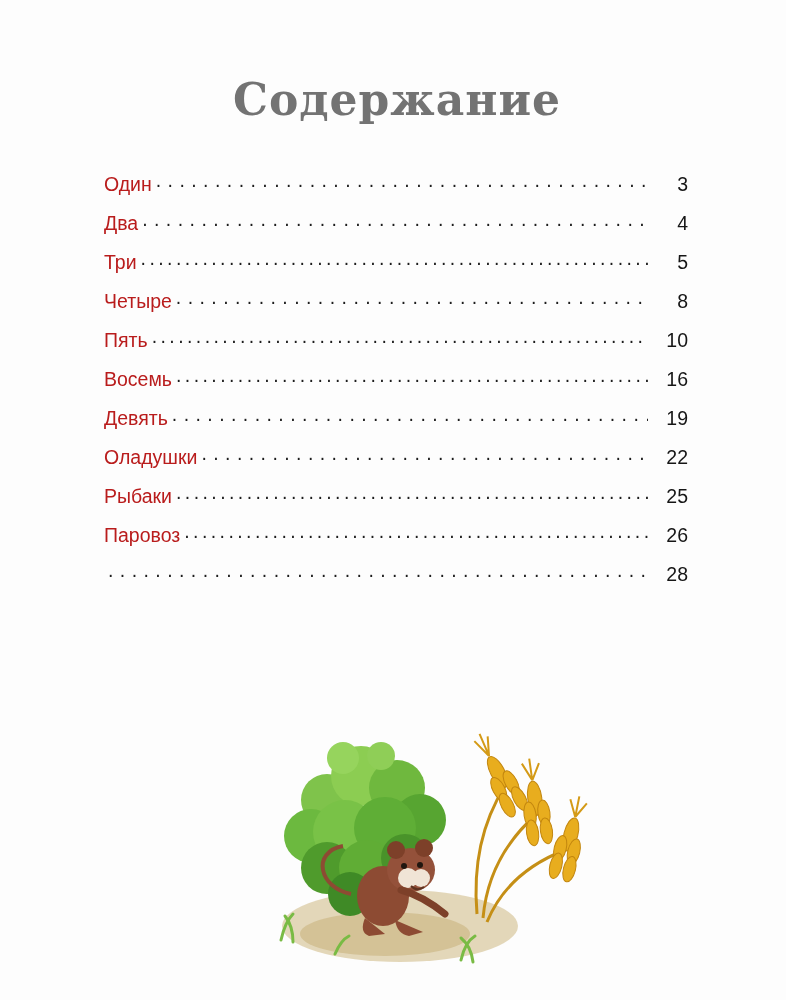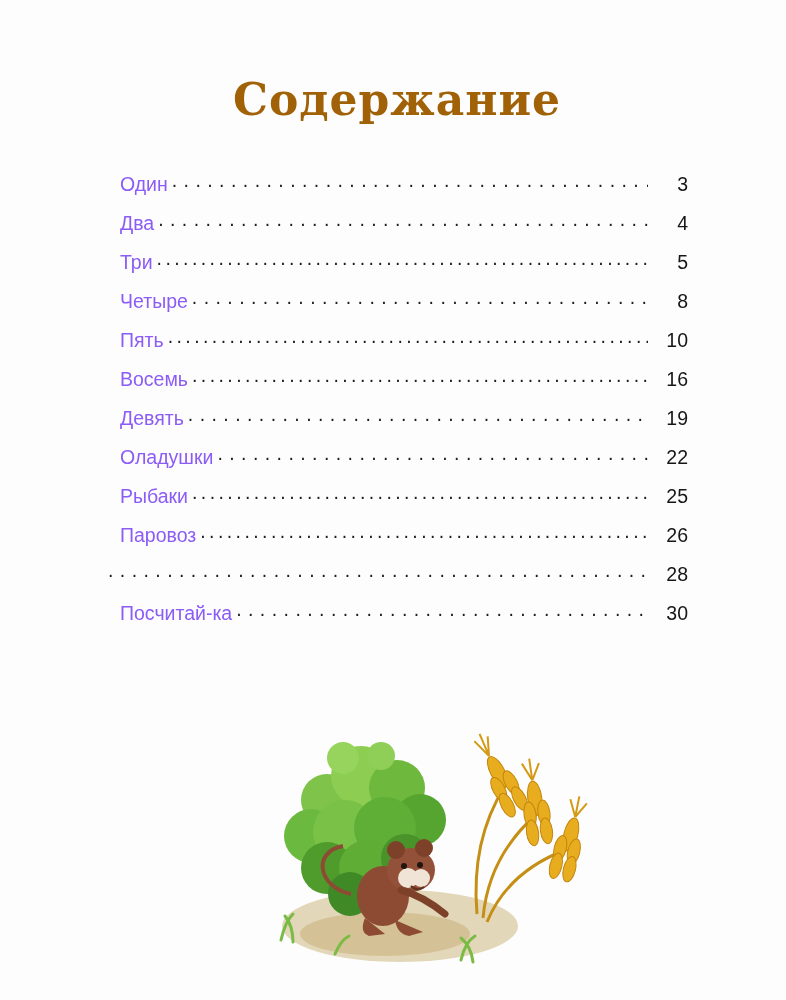--- a/index.html
+++ b/index.html
@@ -21,41 +21,40 @@
     width: 786px;
     height: 1000px;
     background: #fdfdfd;
   }
   .page-title {
     text-align: center;
     font-family: "DejaVu Serif", serif;
     font-weight: bold;
     font-size: 44px;
     letter-spacing: 1px;
-    color: #a16207;
+    color: #737373;
     margin: 0;
     padding-top: 74px;
     padding-left: 8px;
   }
   .toc {
     margin: 46px 98px 0 104px;
     padding: 0;
     list-style: none;
   }
   .toc-row {
     display: flex;
     align-items: baseline;
     font-size: 19.5px;
     line-height: 1;
     height: 39px;
   }
   .toc-label {
     white-space: nowrap;
-    color: #8b5cf6;
-    margin-left: 16px;
+    color: #b91c1c;
   }
   .toc-leader {
     flex: 1 1 auto;
     position: relative;
     overflow: hidden;
     height: 1em;
     margin: 0 6px 0 4px;
   }
   .toc-leader::before {
     content: ". . . . . . . . . . . . . . . . . . . . . . . . . . . . . . . . . . . . . . . . . . . . . . . . . . . . . . . . . . . . . . . . . .";
@@ -137,25 +136,20 @@
       <span class="toc-page">25</span>
     </li>
     <li class="toc-row">
       <span class="toc-label">Паровоз</span>
       <span class="toc-leader tight"></span>
       <span class="toc-page">26</span>
     </li>
     <li class="toc-row">
       <span class="toc-leader"></span>
       <span class="toc-page">28</span>
-    </li>
-    <li class="toc-row">
-      <span class="toc-label">Посчитай-ка</span>
-      <span class="toc-leader"></span>
-      <span class="toc-page">30</span>
     </li>
   </ul>
 
   <div class="illustration">
     <svg viewBox="0 0 400 255" width="400" height="255" aria-hidden="true">
 
       <ellipse cx="185" cy="198" rx="118" ry="36" fill="#ded0ad" opacity="0.85"></ellipse>
       <ellipse cx="170" cy="206" rx="85" ry="22" fill="#cdb987" opacity="0.7"></ellipse>
 
       <g>

